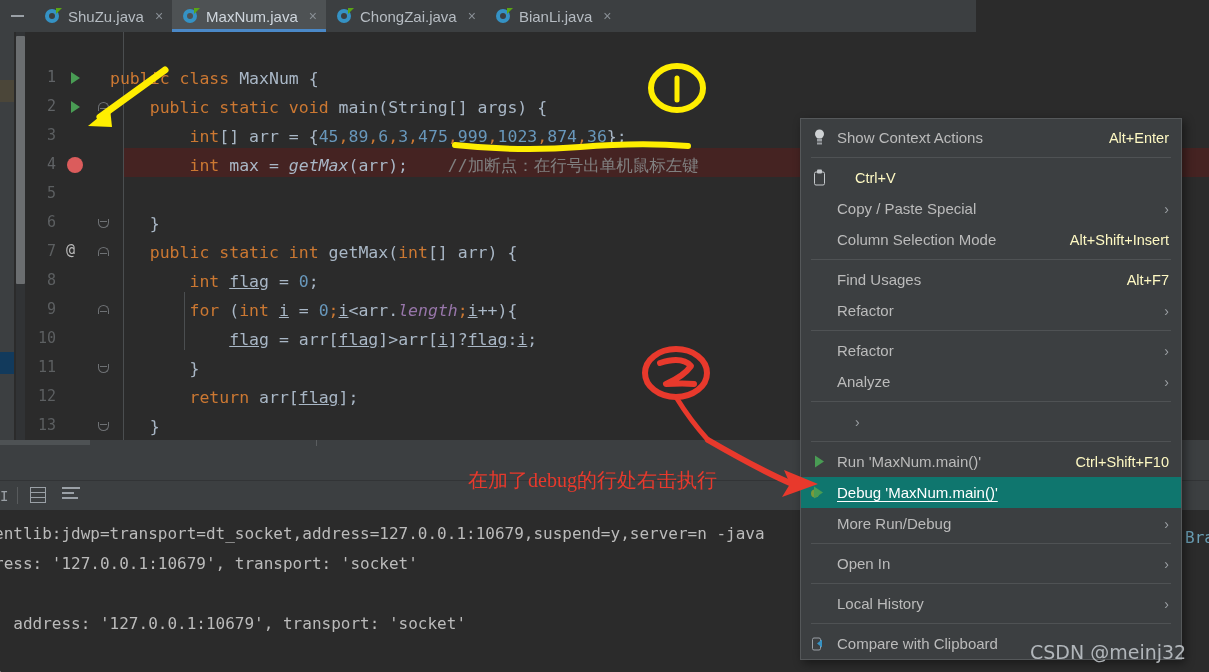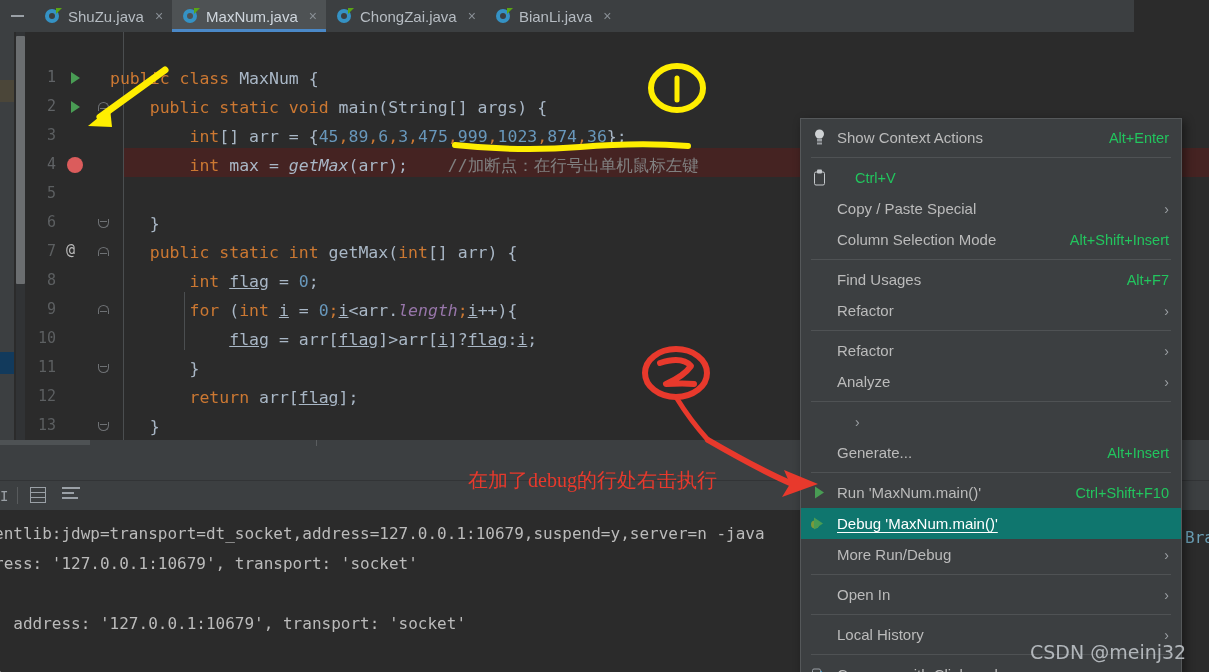--- a/index.html
+++ b/index.html
@@ -9,21 +9,21 @@
   body {
     width: 1209px; height: 672px;
     position: relative;
     overflow: hidden;
     font-family: "Liberation Sans", sans-serif;
     -webkit-font-smoothing: antialiased;
   }
 
   
   #tabbar {
-    position: absolute; left: 0; top: 0; width: 1134px; height: 32px;
+    position: absolute; left: 0; top: 0; width: 976px; height: 32px;
     background: #3c3f41;
     display: flex; align-items: stretch;
   }
   .collapse-dash {
     width: 34px; display: flex; align-items: center; justify-content: center;
     color: #a9b7c6;
   }
   .collapse-dash .bar { width: 13px; height: 2px; background: #9aa0a6; display:block; }
   .tab {
     display: flex; align-items: center; gap: 7px;
@@ -171,21 +171,21 @@
     box-shadow: 3px 3px 9px rgba(0,0,0,.45);
     font-size: 15px;
     padding: 3px 0 0 0;
     box-sizing: border-box;
   }
   .mi {
     position: relative; height: 31px; display: flex; align-items: center;
     padding: 0 12px 0 36px; box-sizing: border-box; white-space: nowrap;
   }
   .mi .label { flex: 1; }
-  .mi .accel { color: #22c55e; font-size: 14.5px; margin-left: 18px; }
+  .mi .accel { color: #fef9c3; font-size: 14.5px; margin-left: 18px; }
   .mi .chev { color: #9b9fa3; font-size: 14px; margin-left: 18px; }
   .mi.sel { background: #0f766e; color: #ffffff; }
   .msep { height: 1px; margin: 4px 10px; background: #4f5254; }
   .mi .ico { position: absolute; left: 10px; top: 50%; transform: translateY(-50%); width: 17px; height: 17px; }
 
   
   .ico-bulb .b { position:absolute; left:4px; top:0; width:9px; height:9px; border-radius:50%; background:#cfd2d4; }
   .ico-bulb .s { position:absolute; left:6px; top:9px; width:5px; height:3px; background:#9b9fa3; }
   .ico-bulb .s2{ position:absolute; left:6px; top:13px; width:5px; height:2px; background:#9b9fa3; }
 
@@ -424,24 +424,20 @@
   </div>
   <div class="mi">
     <span class="label">Analyze</span>
     <span class="chev">›</span>
   </div>
   <div class="msep"></div>
 
   <div class="mi">
     <span class="chev">›</span>
   </div>
-  <div class="mi">
-    <span class="label">Generate...</span>
-    <span class="accel">Alt+Insert</span>
-  </div>
   <div class="msep"></div>
 
   <div class="mi">
     <span class="ico ico-run">
         <i class="t"></i>
       </span>
     <span class="label">Run 'MaxNum.main()'</span>
     <span class="accel">Ctrl+Shift+F10</span>
   </div>
   <div class="mi sel">

